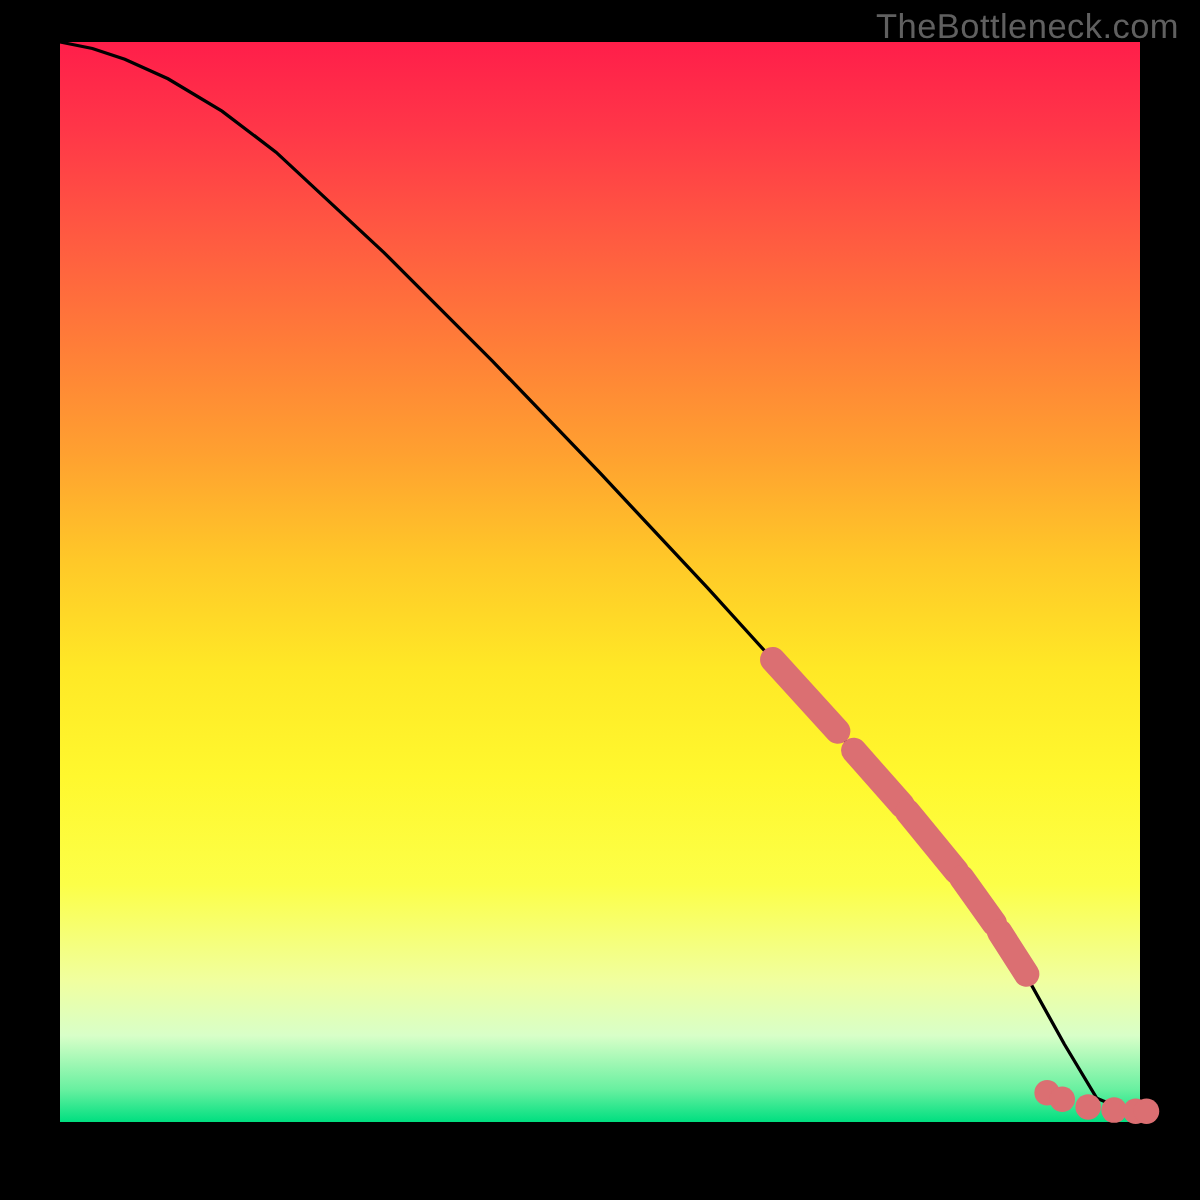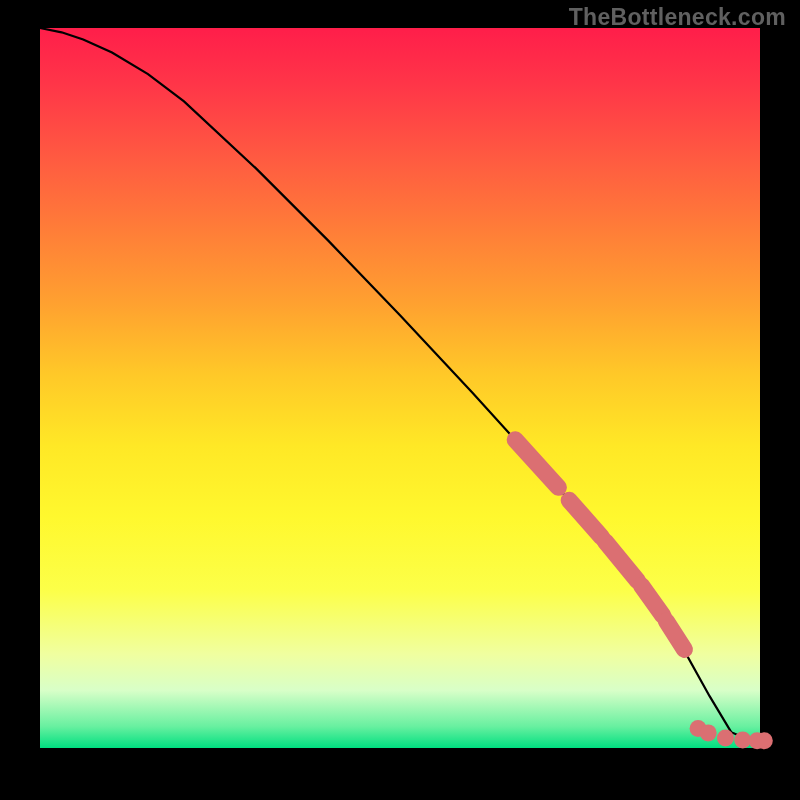--- a/index.html
+++ b/index.html
@@ -16,21 +16,21 @@
     width: 800px;
     height: 800px;
     background: #000;
   }
   .watermark {
     position: absolute;
     top: 4px;
     right: 14px;
     color: #606060;
     font-size: 23px;
-    font-weight: 700;
+    font-weight: 400;
     letter-spacing: 0.3px;
     z-index: 10;
   }
   .plot-area {
     position: absolute;
     left: 40px;
     top: 28px;
     width: 720px;
     height: 720px;
     background: linear-gradient(to bottom,

